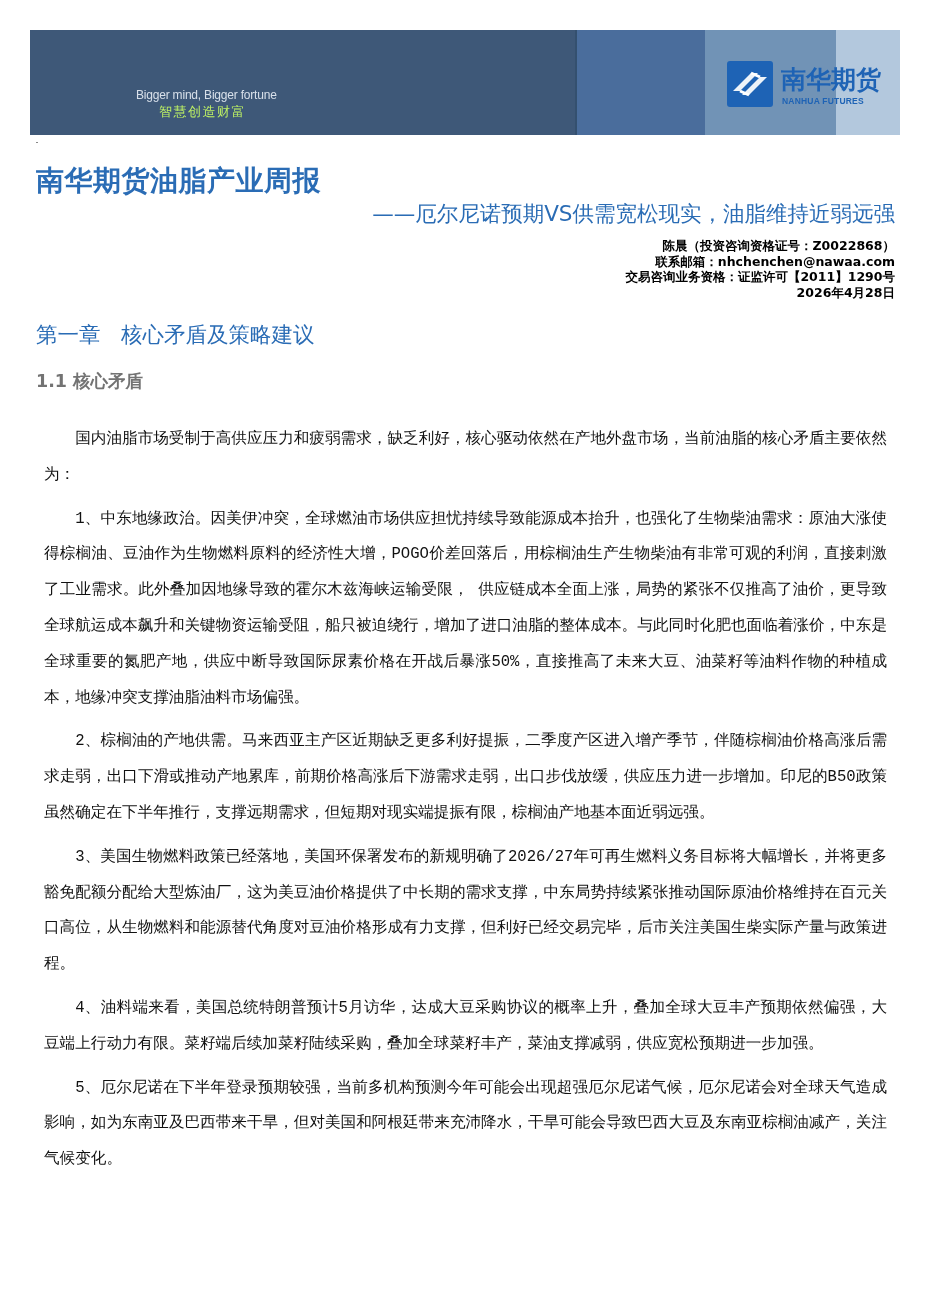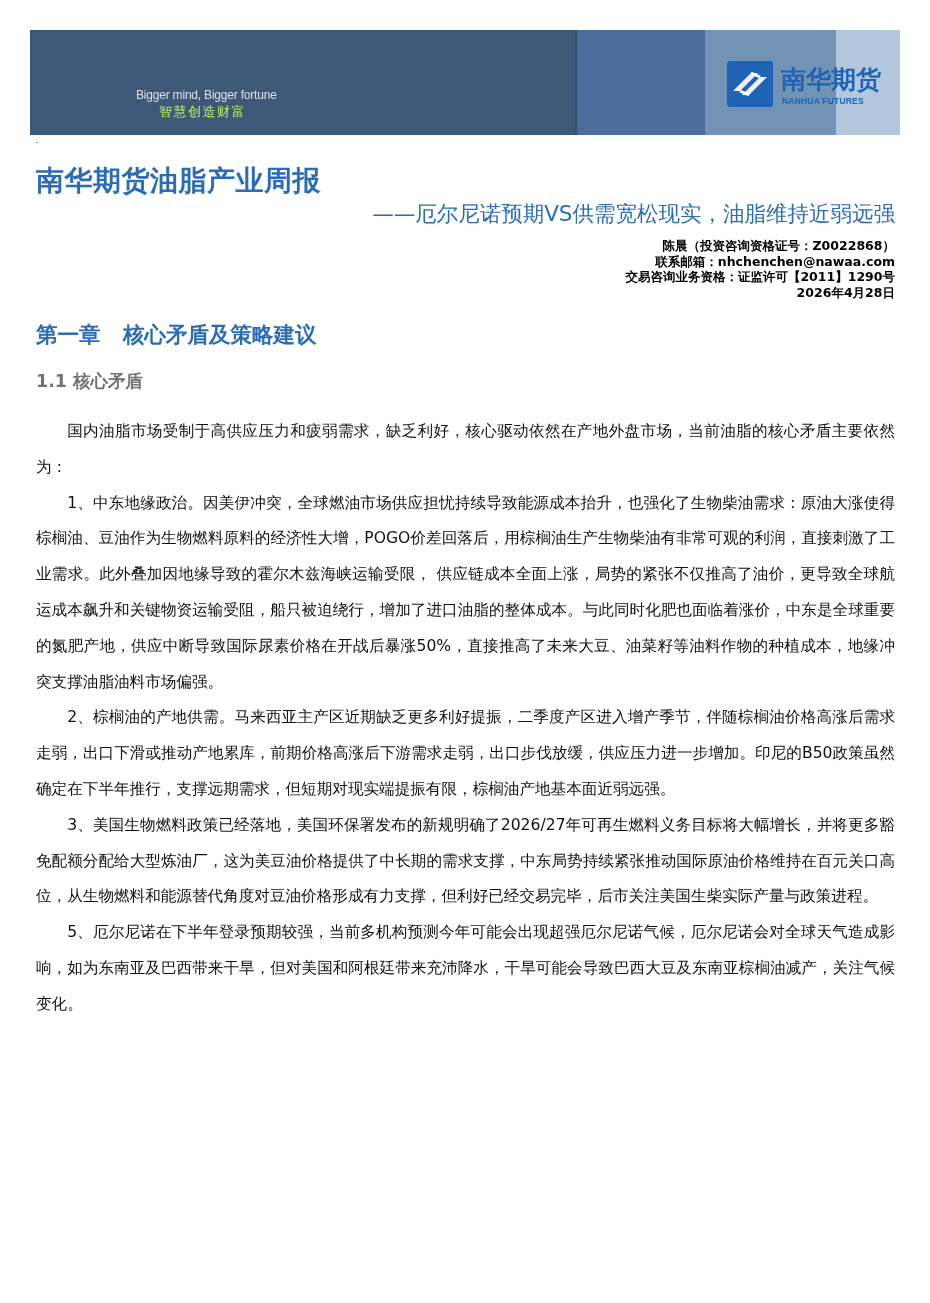--- a/index.html
+++ b/index.html
@@ -14,24 +14,24 @@
     .slogan-cn { position: absolute; left: 81px; top: 73px; font-size: 13px; color: #bef264; letter-spacing: 1.5px; margin-left: 48px; }
     .logo-mark { position: absolute; left: 697px; top: 31px; width: 46px; height: 46px; background: #1e63b5; border-radius: 3px; }
     .logo-mark svg { position: absolute; left: 0; top: 0; }
     .logo-cn { position: absolute; left: 751px; top: 33px; font-size: 25px; font-weight: bold; color: #1e63b5; letter-spacing: 0px; }
     .logo-en { position: absolute; left: 752px; top: 66px; font-size: 8.5px; font-weight: bold; color: #1e63b5; font-family: "Liberation Sans", sans-serif; letter-spacing: 0.2px; }
     .tiny-dot { position: absolute; left: 36px; top: 142px; width: 2px; height: 1px; background: #888; }
     .doc-title { position: absolute; left: 36px; top: 162px; font-size: 28px; font-weight: bold; color: #2a6cb5; letter-spacing: 0.5px; }
     .doc-subtitle { position: absolute; right: 35px; top: 199px; font-size: 21.5px; font-weight: normal; color: #2a6cb5; white-space: nowrap; }
     .author { position: absolute; right: 35px; top: 238px; text-align: right; font-size: 12.5px; font-weight: bold; line-height: 15.5px; color: #000; }
     .author div { white-space: nowrap; }
-    .chapter { position: absolute; left: 36px; top: 320px; font-size: 21.5px; font-weight: bold; color: #2a6cb5; white-space: pre; }
+    .chapter { position: absolute; left: 36px; top: 320px; font-size: 21.5px; font-weight: normal; color: #2a6cb5; white-space: pre; }
     .section { position: absolute; left: 36px; top: 369px; font-size: 17.5px; font-weight: bold; color: #737373; }
     .body { position: absolute; left: 36px; top: 414px; width: 859px; font-size: 15.6px; line-height: 35.8px; color: #111; }
-    .body p { margin: 0; text-align: justify; text-indent: 2em; }
+    .body p { margin: 8px; text-align: justify; text-indent: 2em; font-family: Liberation Mono, monospace; }
   </style>
 </head>
 <body>
 
 <div class="banner">
   <div class="band band-1"></div>
   <div class="band band-2"></div>
   <div class="band band-3"></div>
   <div class="band band-4"></div>
   <div class="slogan-en">Bigger mind, Bigger fortune</div>
@@ -61,14 +61,15 @@
 </div>
 
 <div class="chapter">第一章   核心矛盾及策略建议</div>
 <div class="section">1.1 核心矛盾</div>
 
 <div class="body">
   <p>国内油脂市场受制于高供应压力和疲弱需求，缺乏利好，核心驱动依然在产地外盘市场，当前油脂的核心矛盾主要依然为：</p>
   <p>1、中东地缘政治。因美伊冲突，全球燃油市场供应担忧持续导致能源成本抬升，也强化了生物柴油需求：原油大涨使得棕榈油、豆油作为生物燃料原料的经济性大增，POGO价差回落后，用棕榈油生产生物柴油有非常可观的利润，直接刺激了工业需求。此外叠加因地缘导致的霍尔木兹海峡运输受限， 供应链成本全面上涨，局势的紧张不仅推高了油价，更导致全球航运成本飙升和关键物资运输受阻，船只被迫绕行，增加了进口油脂的整体成本。与此同时化肥也面临着涨价，中东是全球重要的氮肥产地，供应中断导致国际尿素价格在开战后暴涨50%，直接推高了未来大豆、油菜籽等油料作物的种植成本，地缘冲突支撑油脂油料市场偏强。</p>
   <p>2、棕榈油的产地供需。马来西亚主产区近期缺乏更多利好提振，二季度产区进入增产季节，伴随棕榈油价格高涨后需求走弱，出口下滑或推动产地累库，前期价格高涨后下游需求走弱，出口步伐放缓，供应压力进一步增加。印尼的B50政策虽然确定在下半年推行，支撑远期需求，但短期对现实端提振有限，棕榈油产地基本面近弱远强。</p>
   <p>3、美国生物燃料政策已经落地，美国环保署发布的新规明确了2026/27年可再生燃料义务目标将大幅增长，并将更多豁免配额分配给大型炼油厂，这为美豆油价格提供了中长期的需求支撑，中东局势持续紧张推动国际原油价格维持在百元关口高位，从生物燃料和能源替代角度对豆油价格形成有力支撑，但利好已经交易完毕，后市关注美国生柴实际产量与政策进程。</p>
+  <p>4、油料端来看，美国总统特朗普预计5月访华，达成大豆采购协议的概率上升，叠加全球大豆丰产预期依然偏强，大豆端上行动力有限。菜籽端后续加菜籽陆续采购，叠加全球菜籽丰产，菜油支撑减弱，供应宽松预期进一步加强。</p>
   <p>5、厄尔尼诺在下半年登录预期较强，当前多机构预测今年可能会出现超强厄尔尼诺气候，厄尔尼诺会对全球天气造成影响，如为东南亚及巴西带来干旱，但对美国和阿根廷带来充沛降水，干旱可能会导致巴西大豆及东南亚棕榈油减产，关注气候变化。</p>
 </div>
 
 </body></html>

